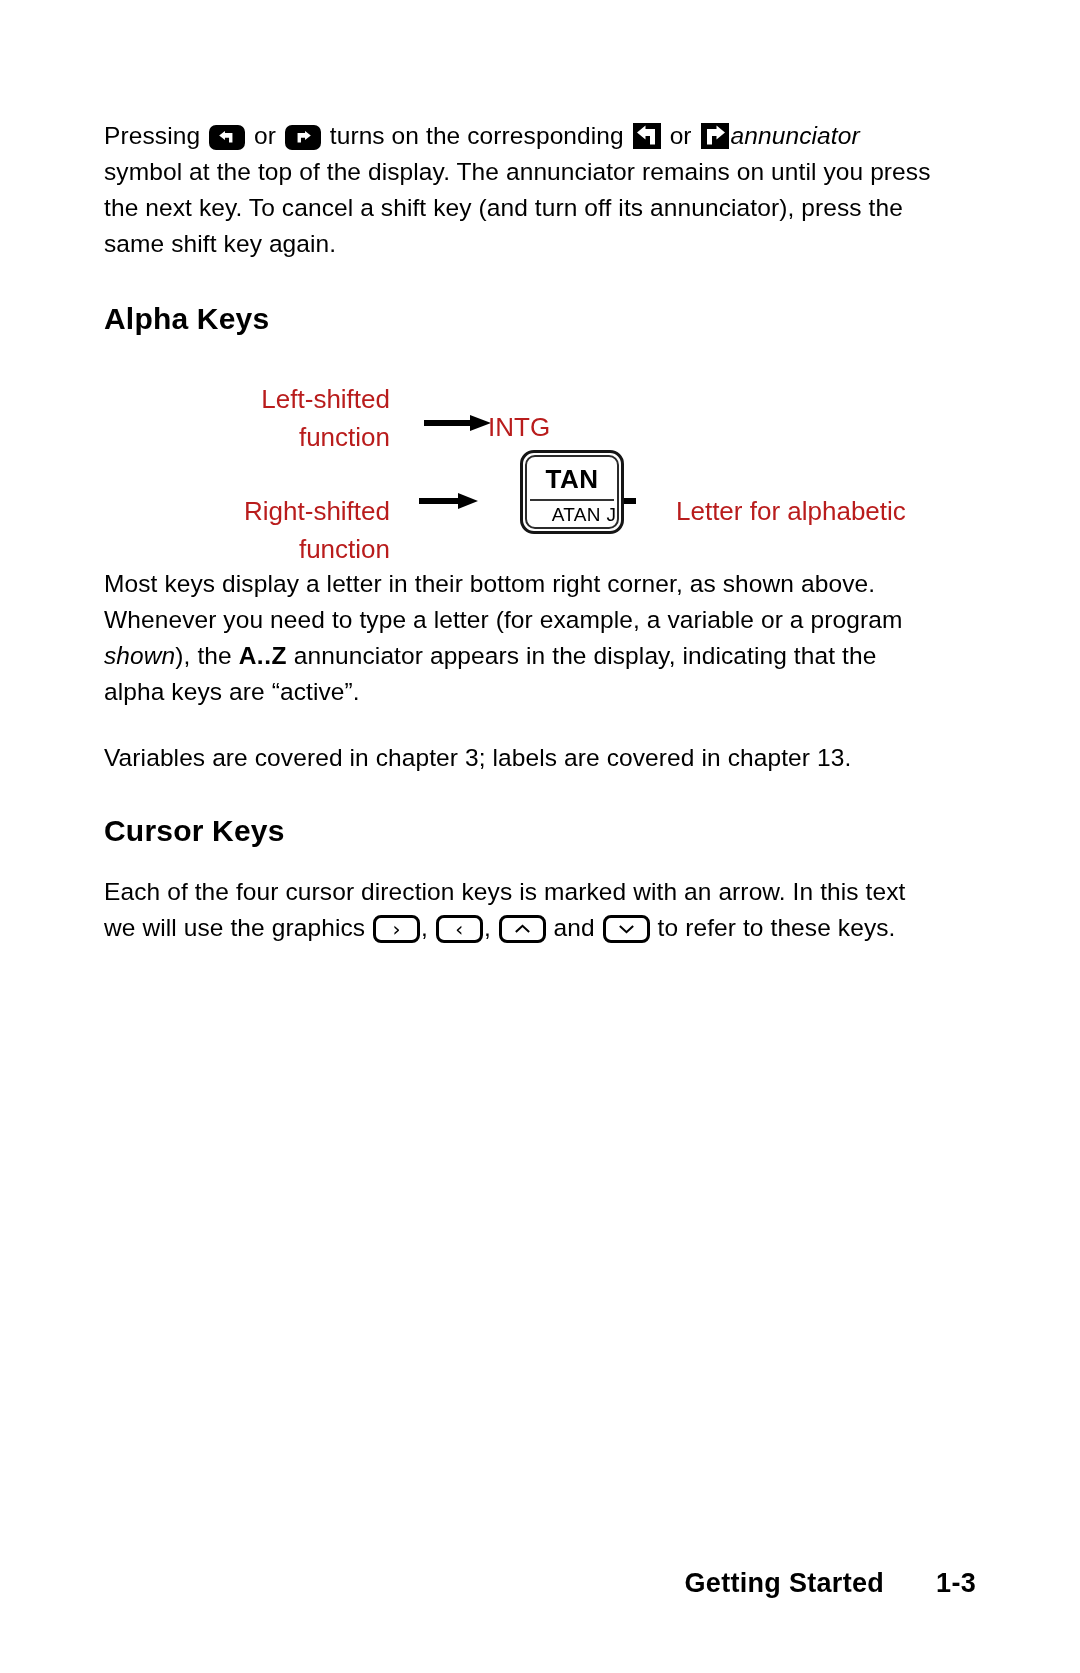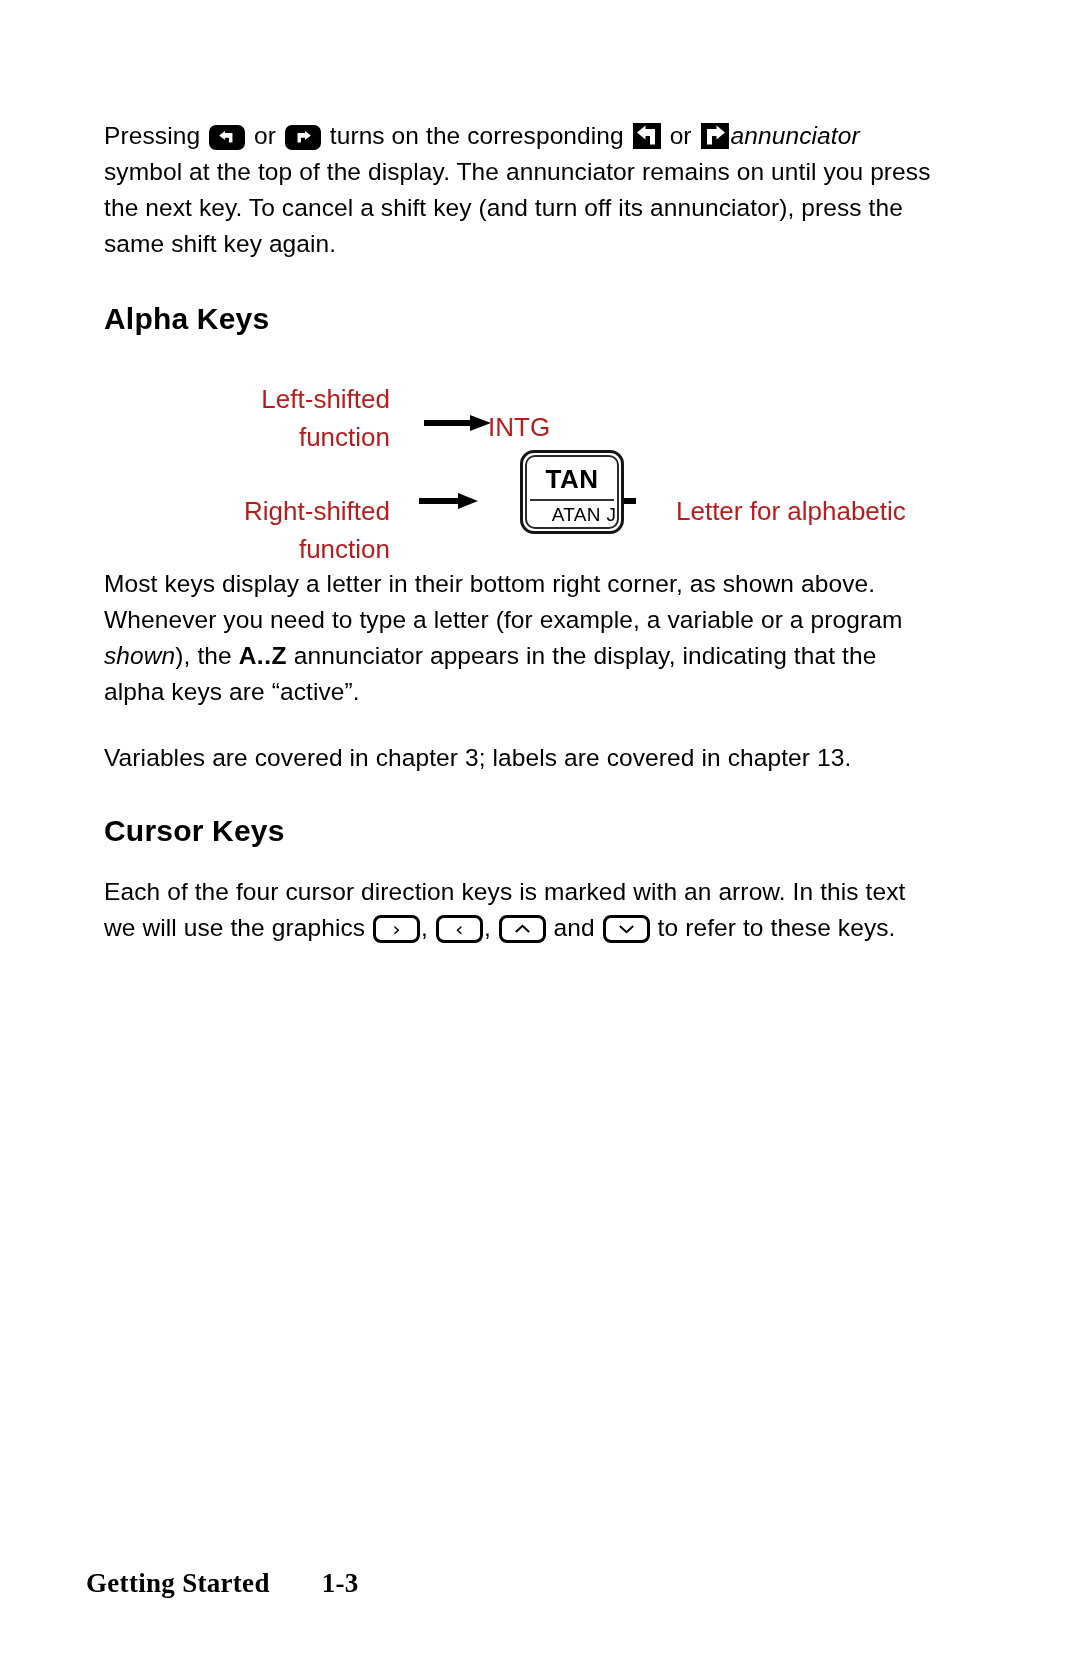--- a/index.html
+++ b/index.html
@@ -200,27 +200,26 @@
     display: flex;
     align-items: center;
     justify-content: center;
     font-size: 19px;
     letter-spacing: 0.3px;
   }
 
   
   .footer {
     position: absolute;
-    left: 86px;
+    left: 92px;
     right: 104px;
     top: 1568px;
     display: flex;
-    justify-content: flex-start;
+    justify-content: flex-end;
     align-items: baseline;
-    font-family: Liberation Serif, serif;
   }
   .footer .ftitle {
     font-size: 27px;
     font-weight: bold;
     letter-spacing: 0.3px;
   }
   .footer .fpage {
     font-size: 27px;
     font-weight: bold;
     margin-left: 52px;

